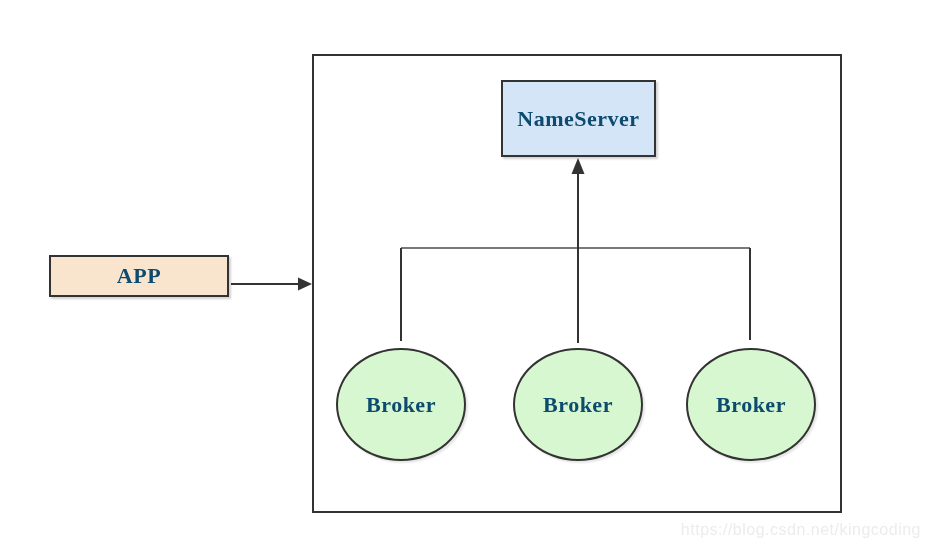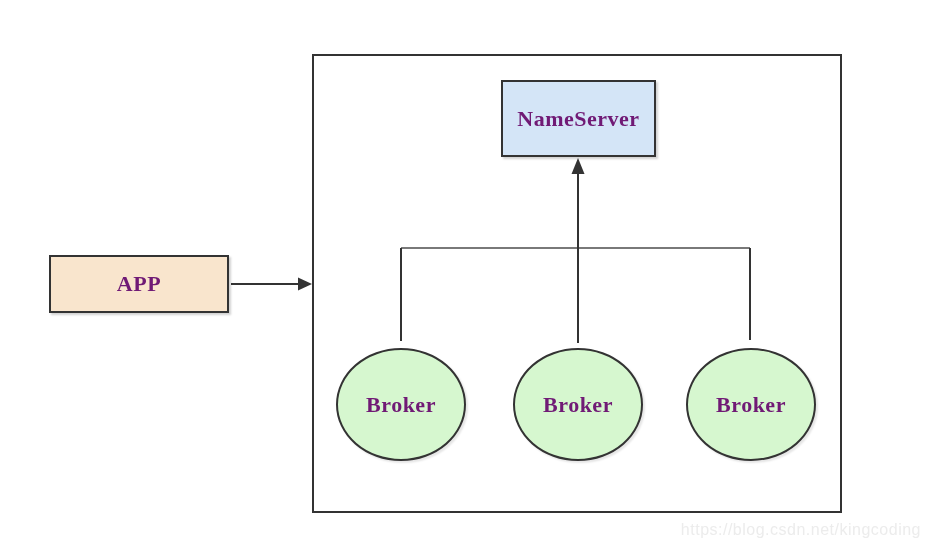--- a/index.html
+++ b/index.html
@@ -25,41 +25,41 @@
   }
   .node {
     position: absolute;
     box-sizing: border-box;
     border: 2px solid #333333;
     display: flex;
     align-items: center;
     justify-content: center;
     font-weight: bold;
     font-size: 22px;
-    color: #701a75;
+    color: #0c4a6e;
     letter-spacing: 0.5px;
   }
   .rect-node {
     box-shadow: 2px 2px 2px rgba(0,0,0,0.18);
   }
   .cluster {
     position: absolute;
     left: 312px;
     top: 54px;
     width: 530px;
     height: 459px;
     box-sizing: border-box;
     border: 2px solid #333333;
     background: transparent;
   }
   .app-node {
     left: 49px;
     top: 255px;
     width: 180px;
-    height: 58px;
+    height: 42px;
   }
   .nameserver-node {
     left: 501px;
     top: 80px;
     width: 155px;
     height: 77px;
   }
   .broker-node {
     width: 130px;
     height: 113px;

